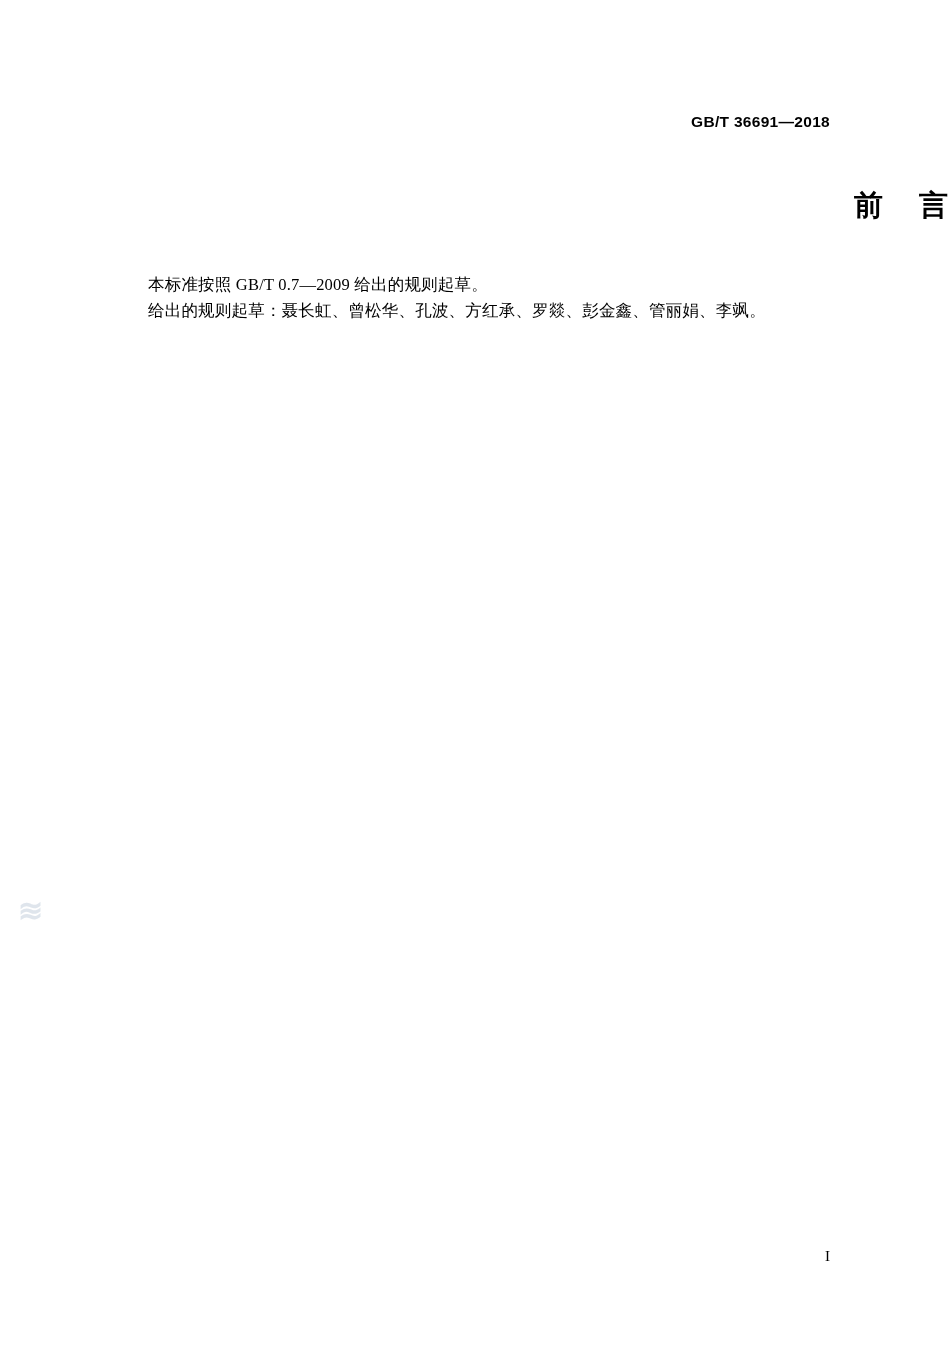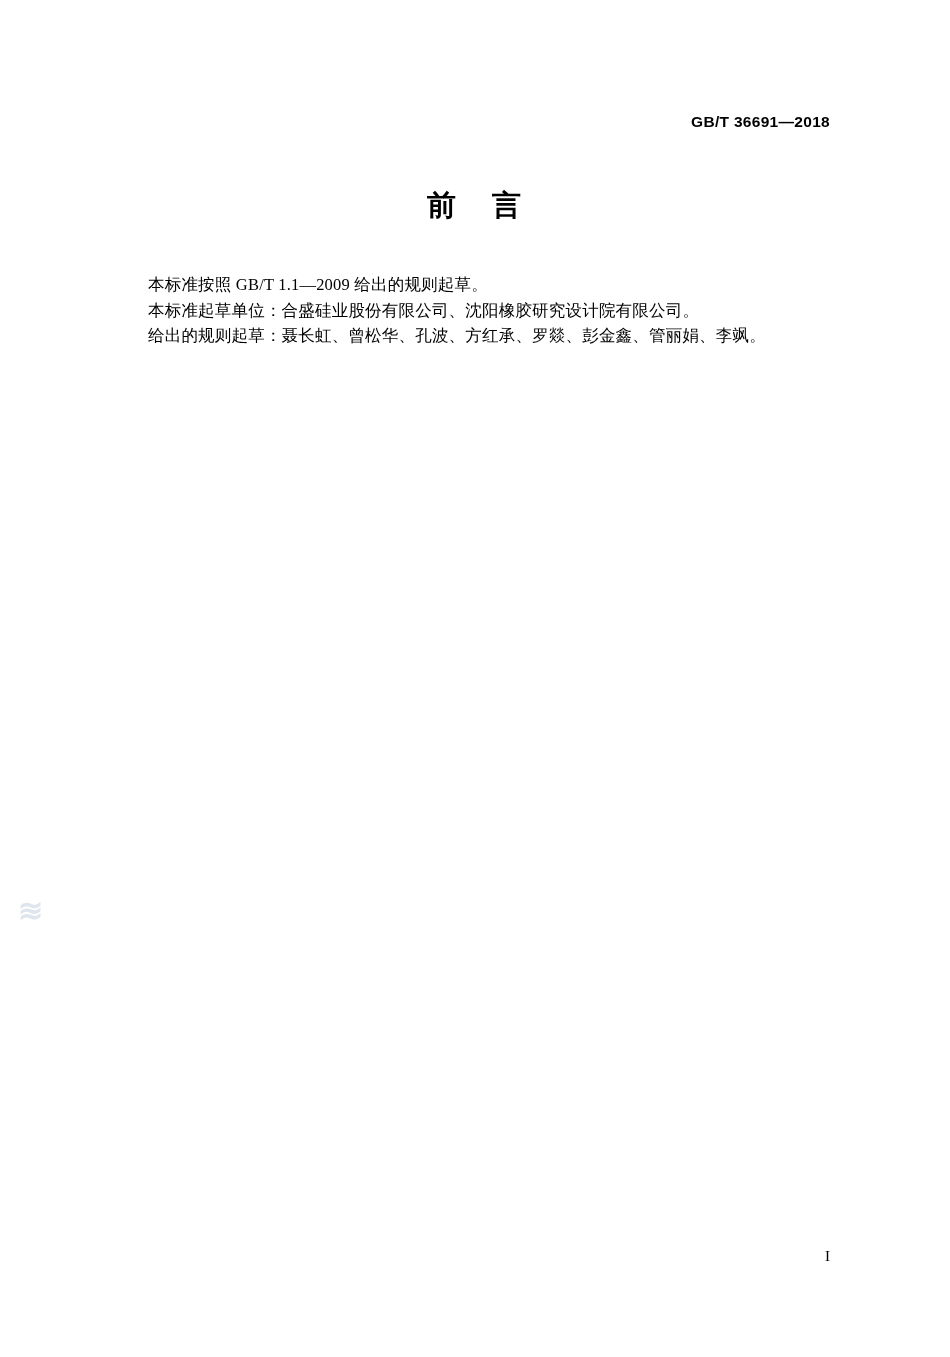--- a/index.html
+++ b/index.html
@@ -27,21 +27,21 @@
     font-size: 15.5px;
     font-weight: bold;
     letter-spacing: 0.3px;
     white-space: nowrap;
   }
   .doc-title {
     position: absolute;
     top: 186px;
     left: 0;
     width: 950px;
-    text-align: center;
+    text-align: right;
     font-family: "Liberation Sans", sans-serif;
     font-size: 29px;
     font-weight: bold;
     letter-spacing: 2px;
   }
   .doc-title .gap {
     display: inline-block;
     width: 34px;
   }
   .body-block {
@@ -84,22 +84,21 @@
 
 <div class="page">
 
   <div class="std-number">GB/T 36691—2018</div>
 
   <div class="doc-title">
     <span>前</span><span class="gap"></span><span>言</span>
   </div>
 
   <div class="body-block">
-    <div class="body-line">本标准按照 GB/T 1.1—2009 给出的规则起草。</div>
-    <div class="body-line">本标准起草单位：合盛硅业股份有限公司、沈阳橡胶研究设计院有限公司。</div>
+    <div class="body-line">本标准按照 GB/T 0.7—2009 给出的规则起草。</div>
     <div class="body-line">给出的规则起草：聂长虹、曾松华、孔波、方红承、罗燚、彭金鑫、管丽娟、李飒。</div>
   </div>
 
   <div class="watermark">≋</div>
 
   <div class="page-number">I</div>
 
 </div>
 
 </body></html>

